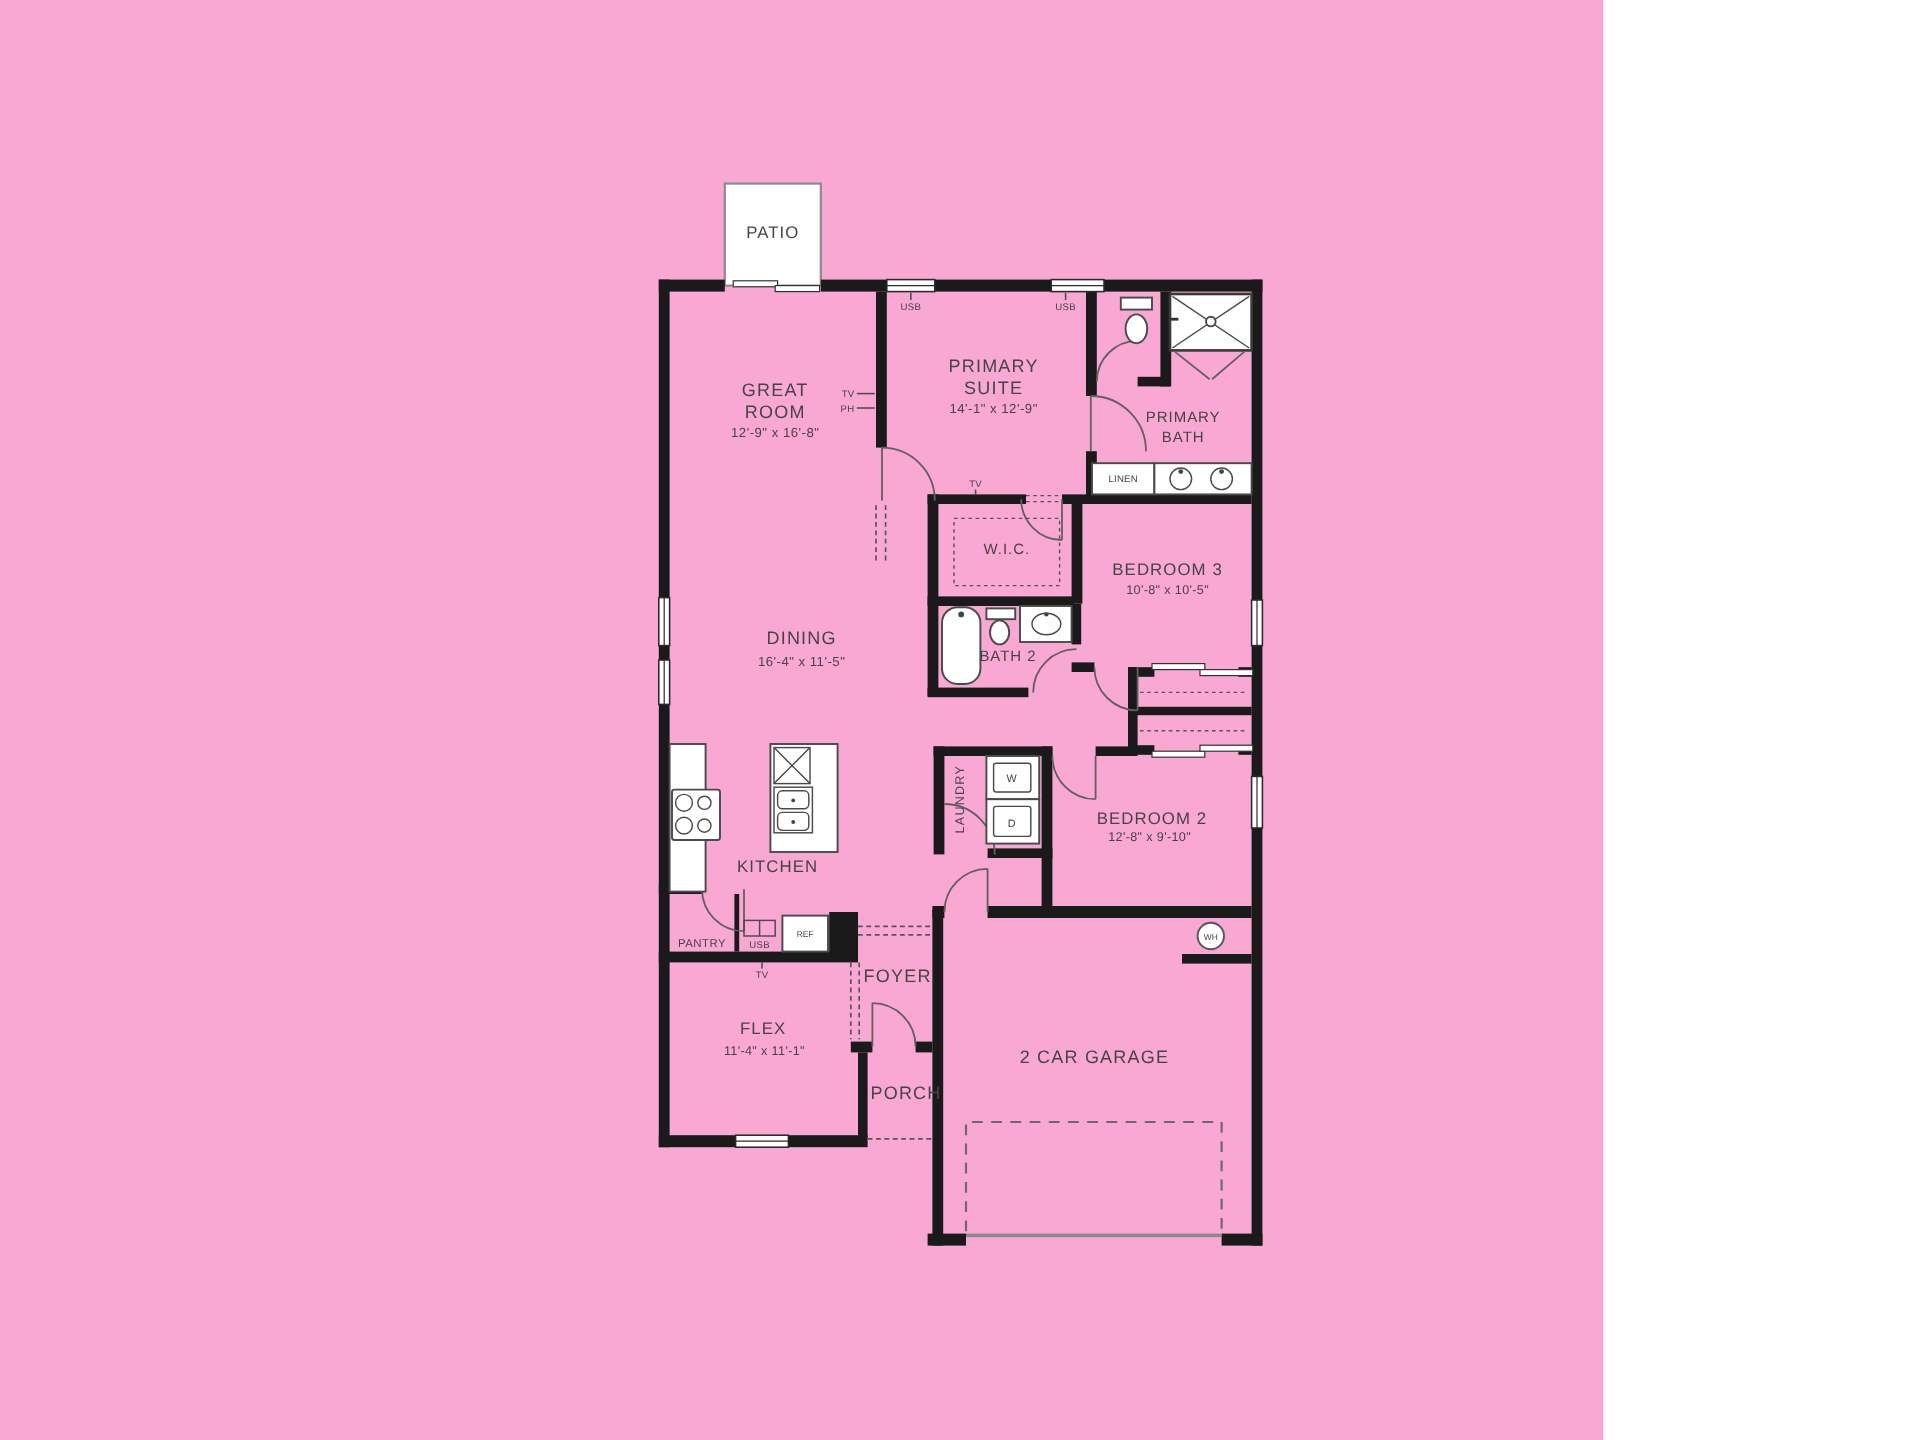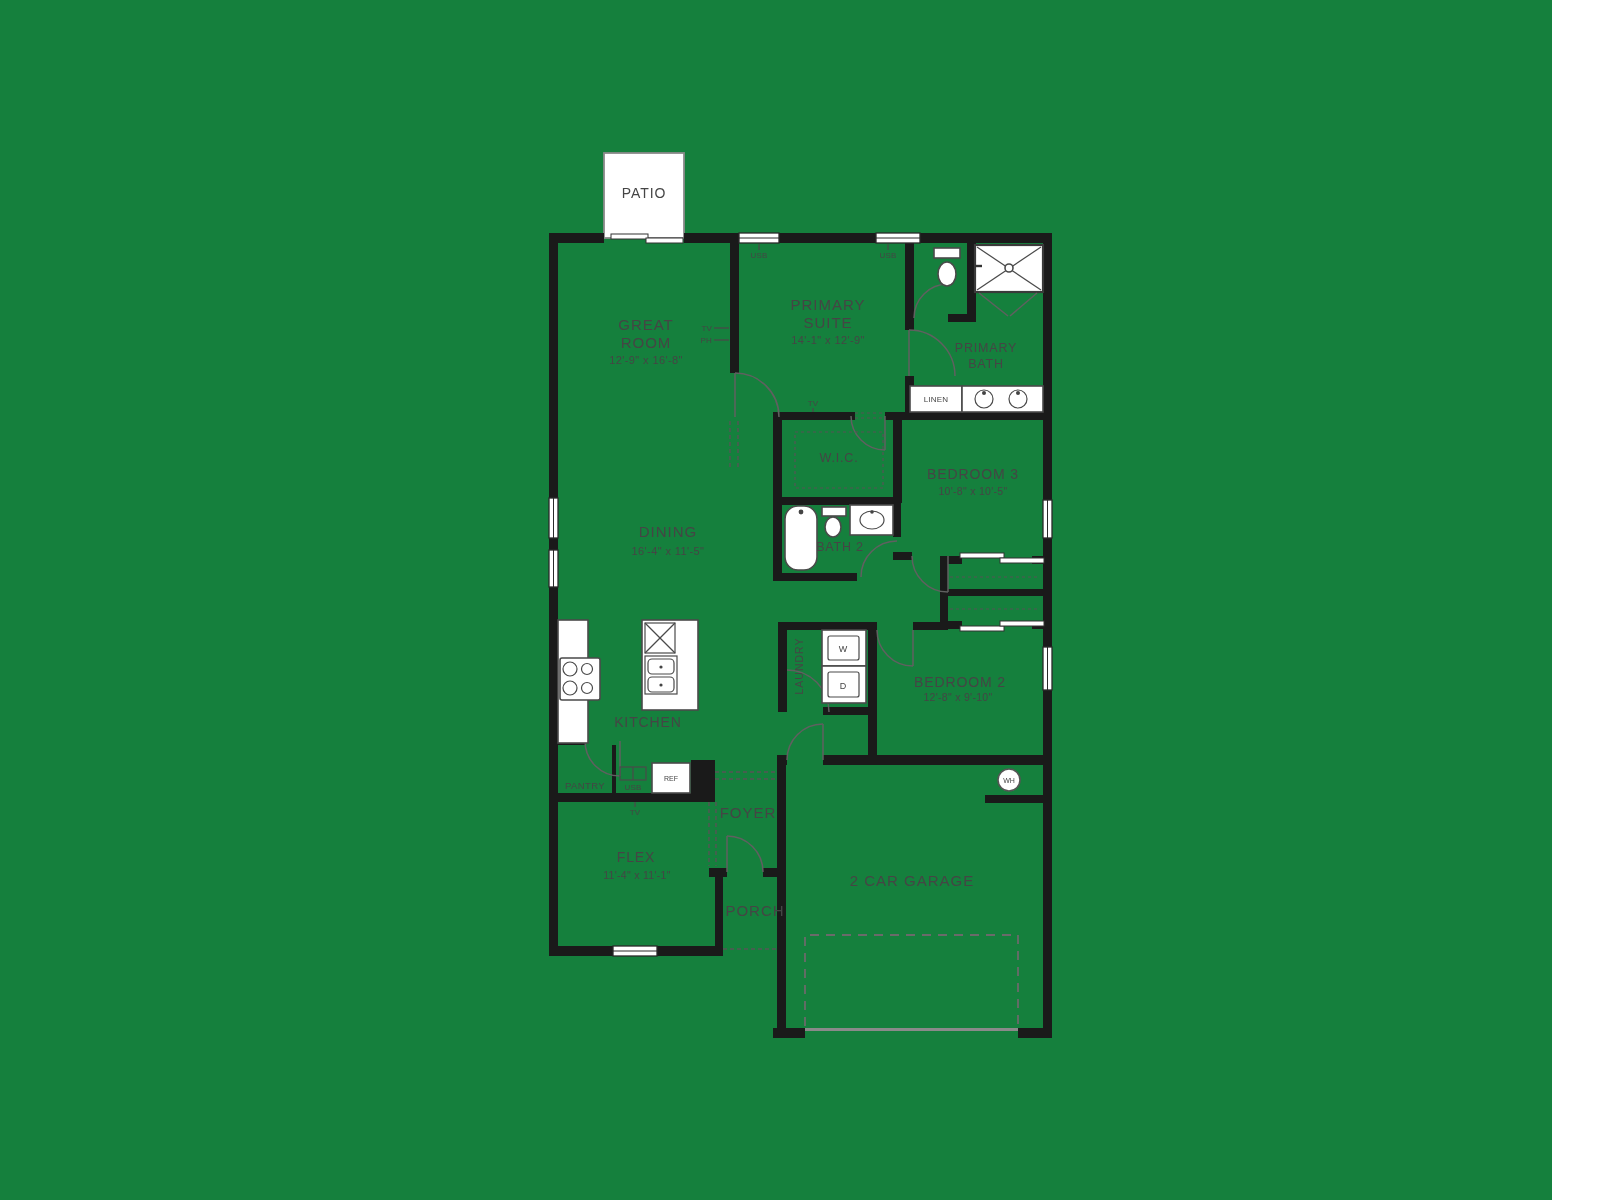--- a/index.html
+++ b/index.html
@@ -1,16 +1,16 @@
 <!DOCTYPE html>
 <html><head>
 <meta charset="utf-8">
 <style>
   html,body{margin:0;padding:0;background:#ffffff;}
-  .page{width:1552px;height:1200px;background:#15803d;position:relative;overflow:hidden;text-align:center;}
+  .page{width:1336px;height:1200px;background:#f9a8d4;position:relative;overflow:hidden;text-align:center;}
   svg{display:block;}
   .wall{fill:#1a1a1a;stroke:none;}
   .fix{stroke:#4a4a4a;stroke-width:1.6;fill:#ffffff;}
   .fixthin{stroke:#4a4a4a;stroke-width:1.2;fill:none;}
   .door{stroke:#606060;stroke-width:1.5;fill:none;}
   .dash{stroke:#555555;stroke-width:1.4;fill:none;stroke-dasharray:4 3;}
   .dash2{stroke:#555555;stroke-width:1.2;fill:none;stroke-dasharray:3 3;}
   .gdash{stroke:#6a6a6a;stroke-width:1.8;fill:none;stroke-dasharray:9 7;}
   .win{fill:#ffffff;stroke:#2a2a2a;stroke-width:1.3;}
   .winline{stroke:#2a2a2a;stroke-width:1;}

